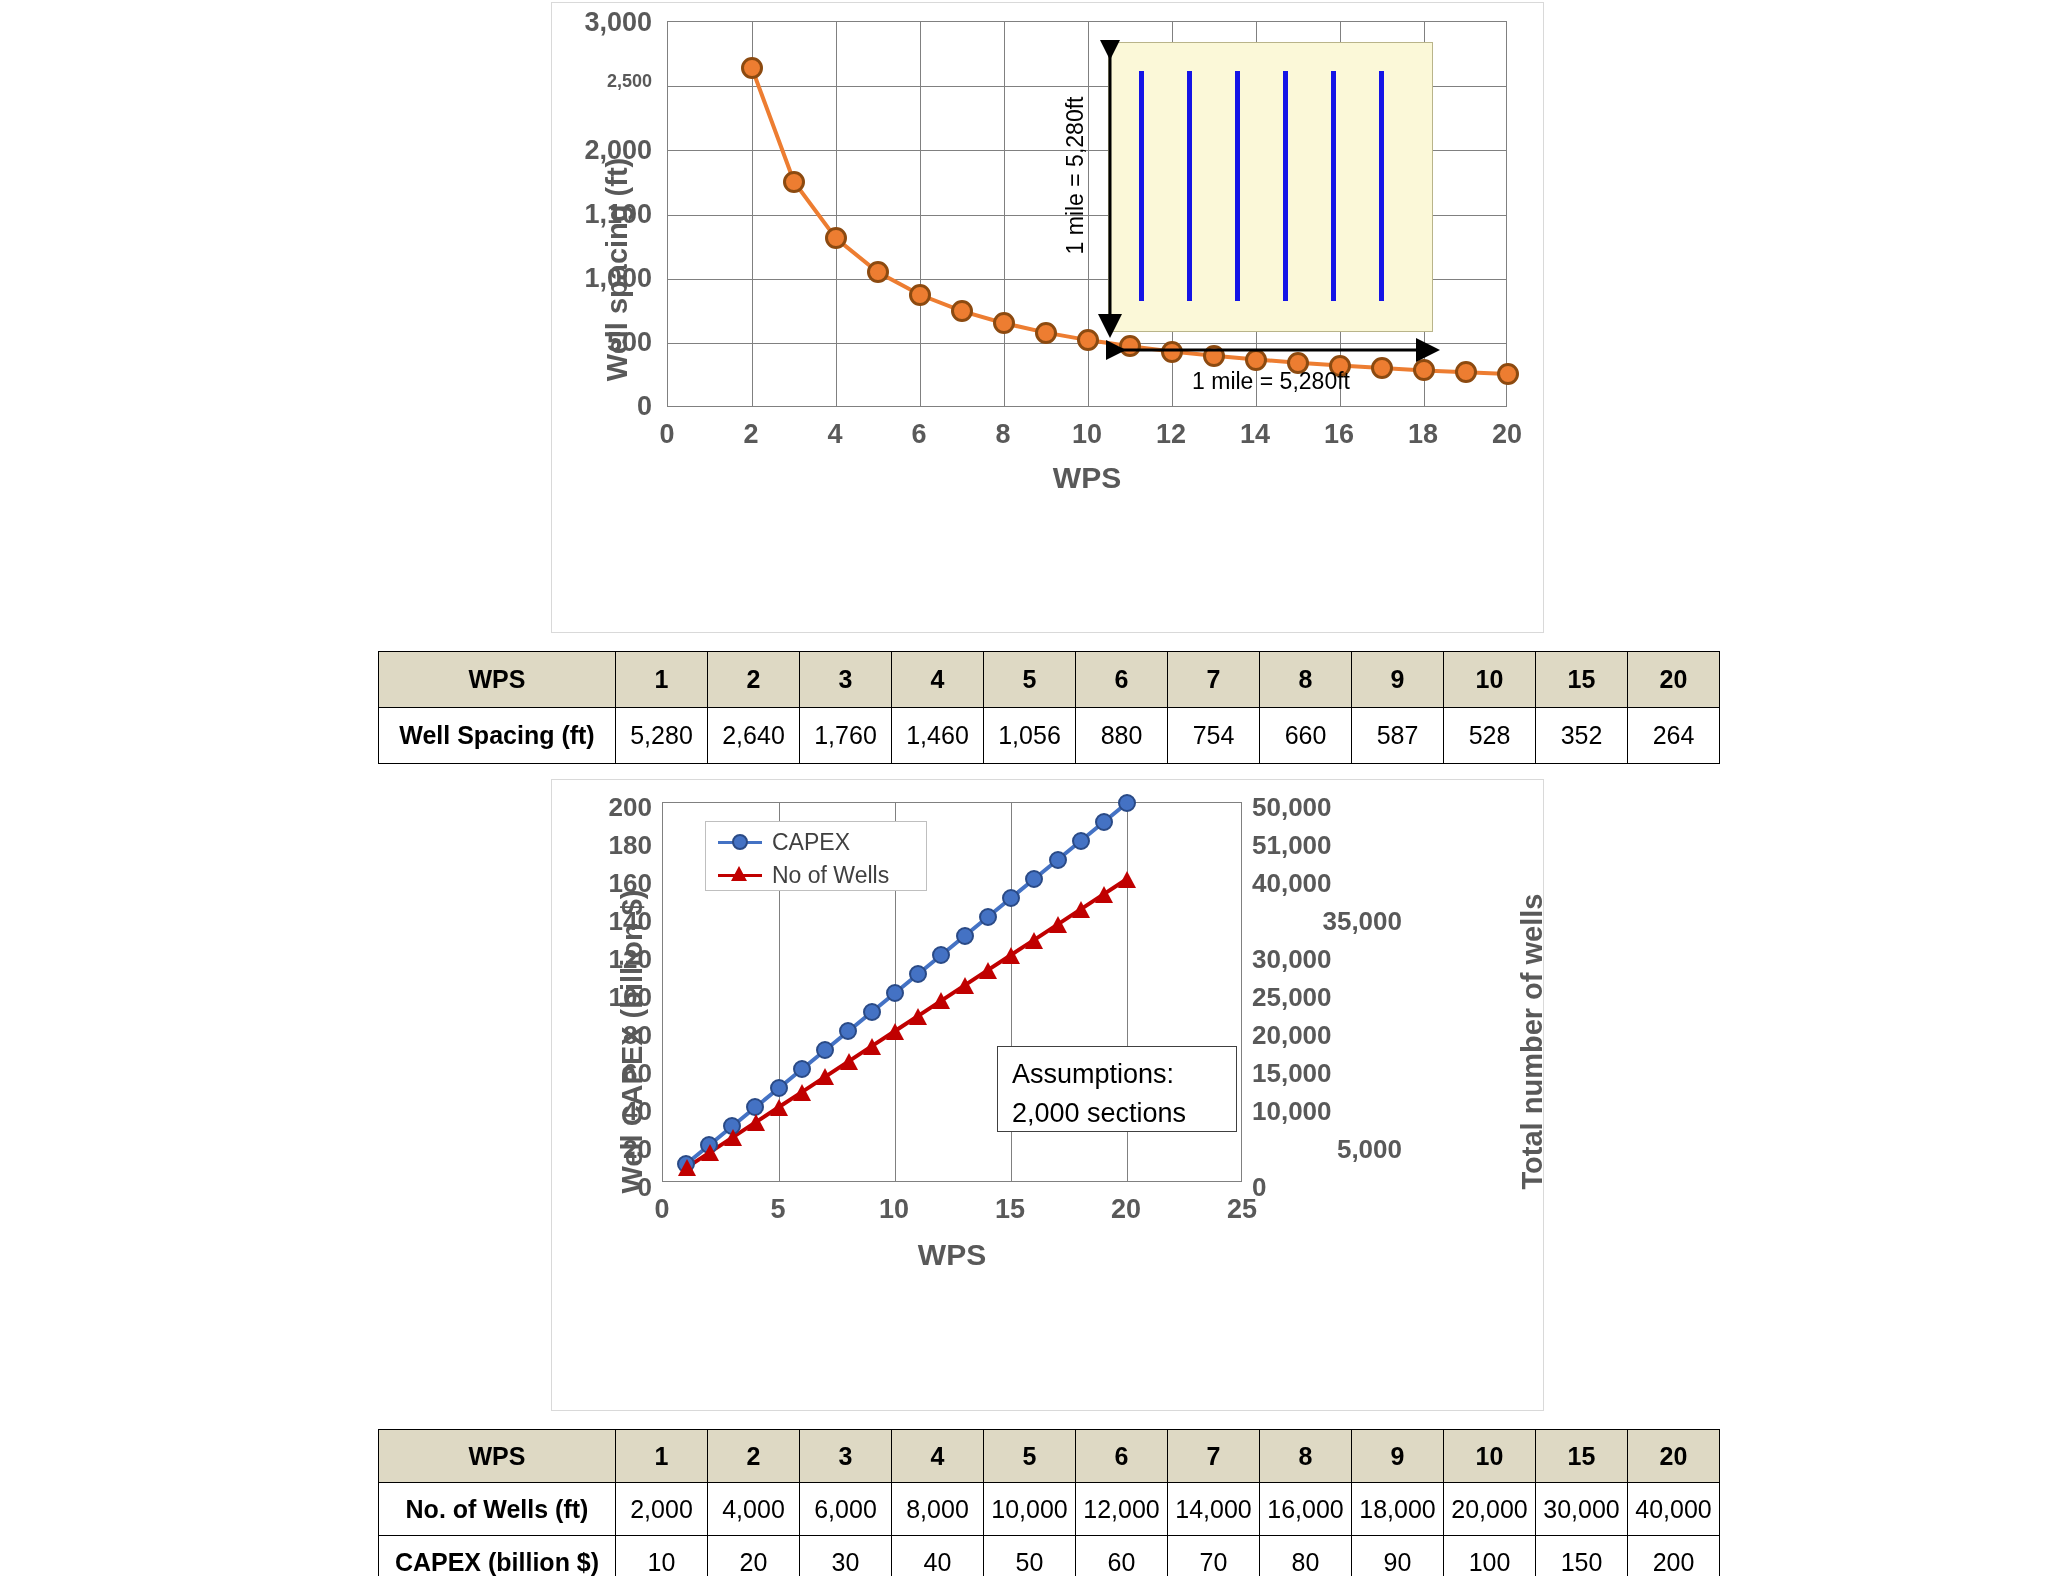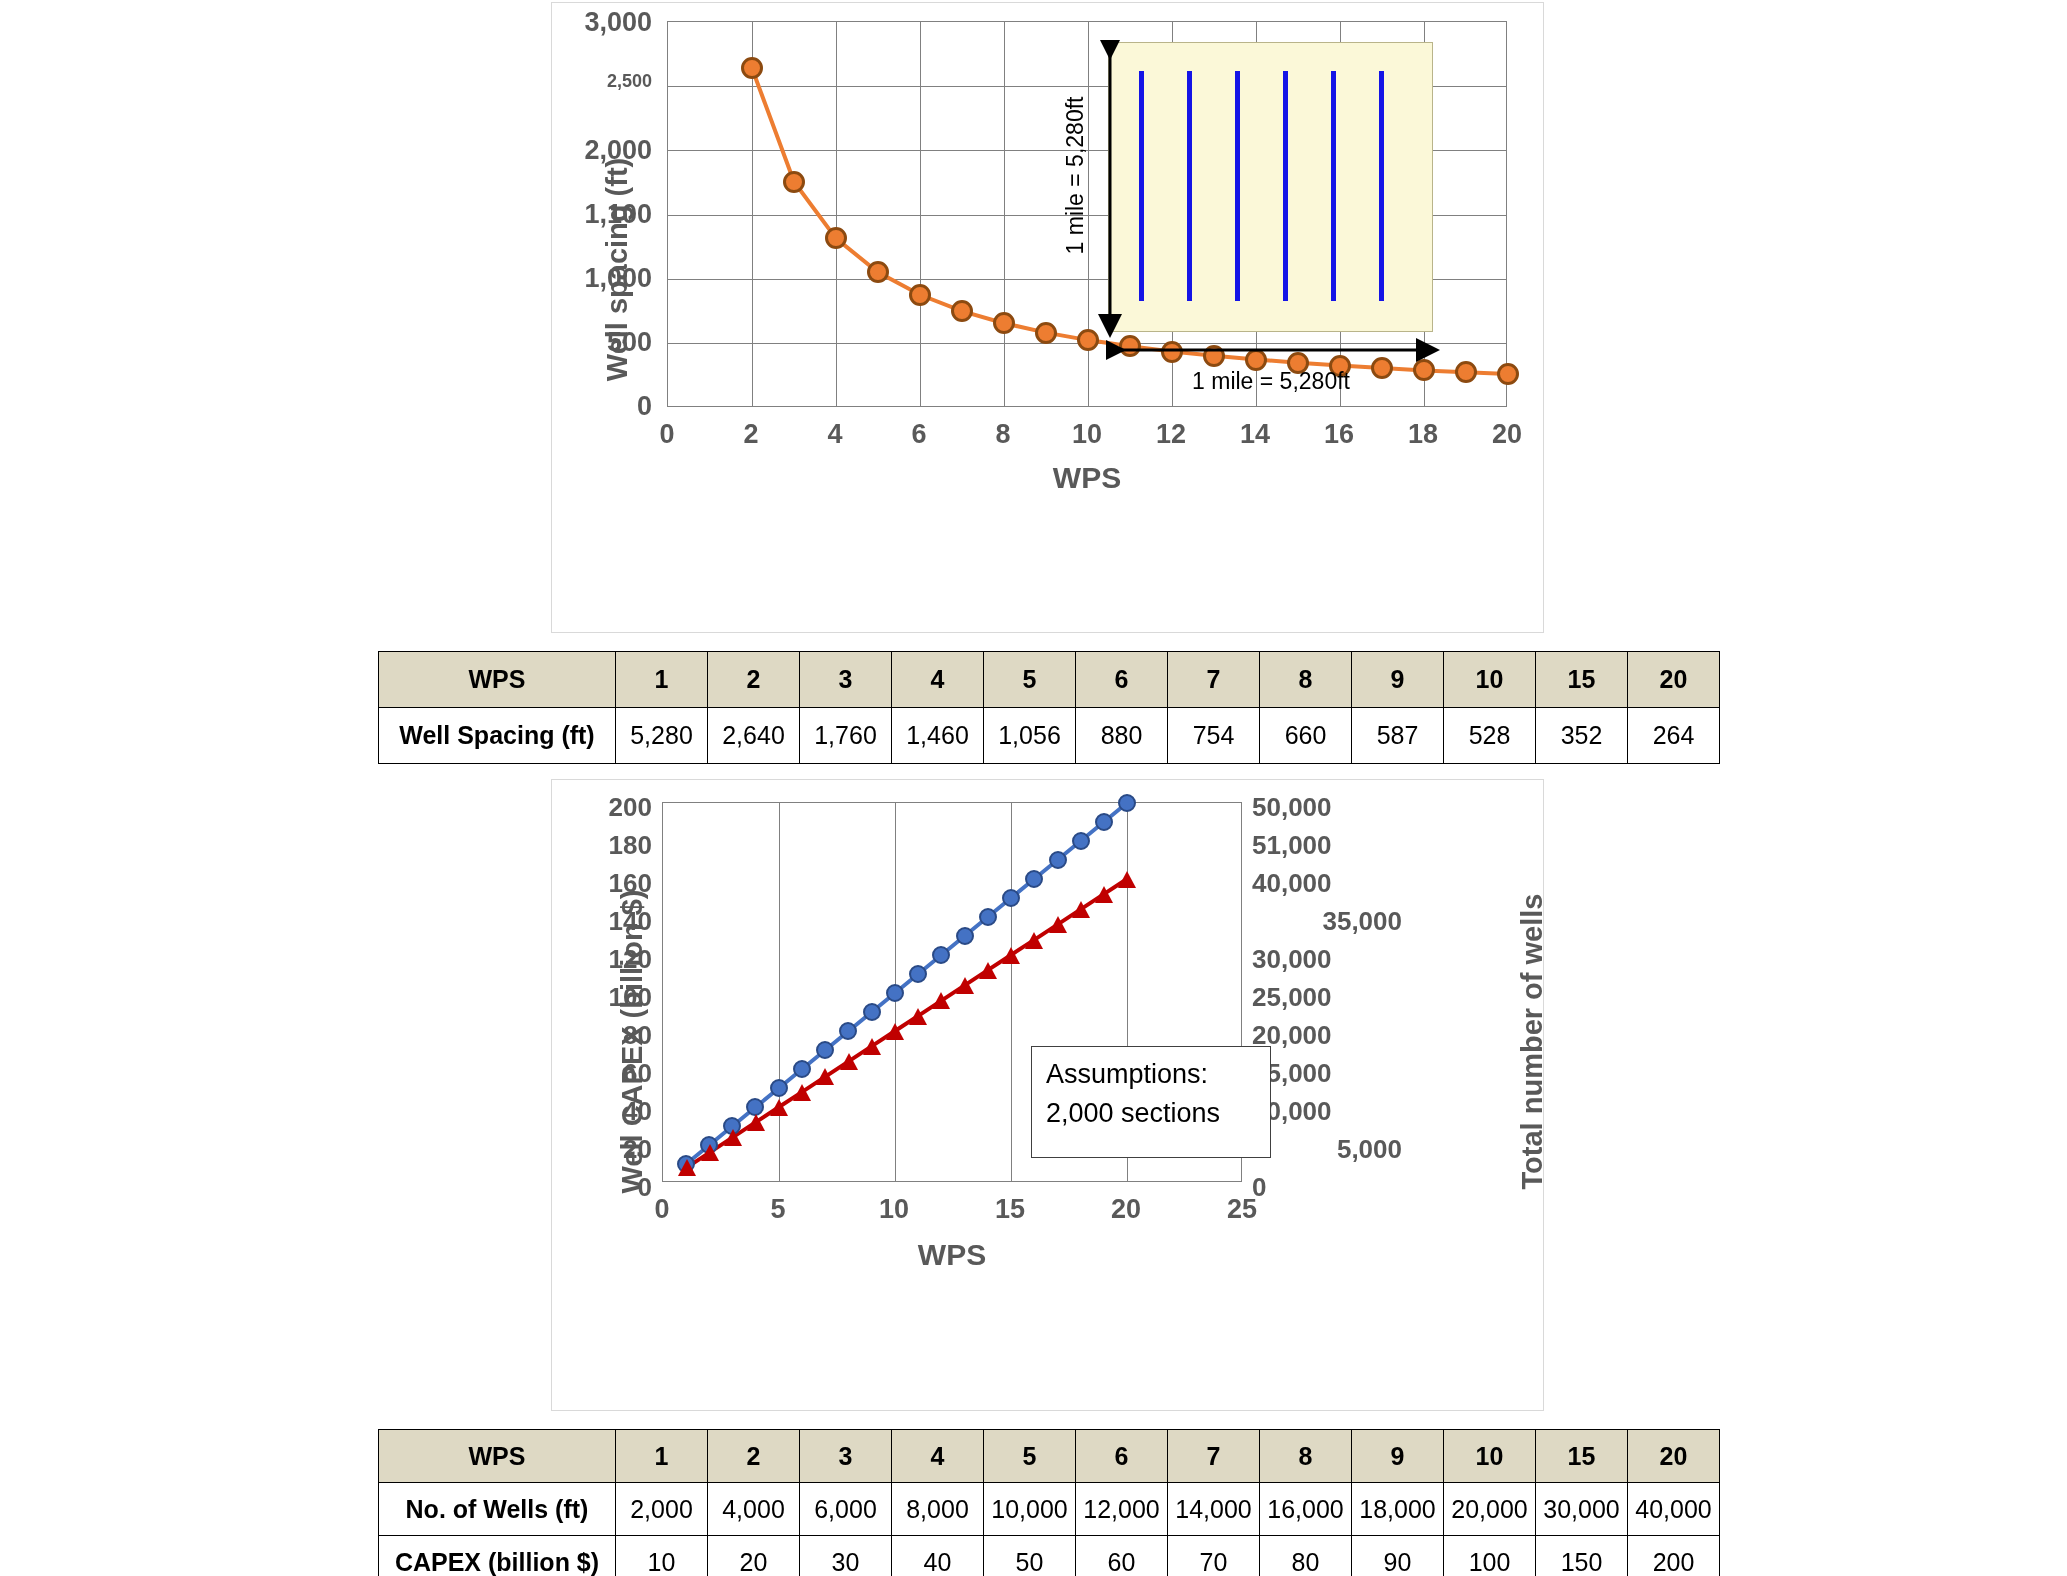--- a/index.html
+++ b/index.html
@@ -259,22 +259,31 @@
       <div class="tri" style="left:269px;top:189px;border-left:9px solid transparent;border-right:9px solid transparent;border-bottom:17px solid #C00000;"></div>
       <div class="tri" style="left:293px;top:174px;border-left:9px solid transparent;border-right:9px solid transparent;border-bottom:17px solid #C00000;"></div>
       <div class="tri" style="left:316px;top:159px;border-left:9px solid transparent;border-right:9px solid transparent;border-bottom:17px solid #C00000;"></div>
       <div class="tri" style="left:339px;top:144px;border-left:9px solid transparent;border-right:9px solid transparent;border-bottom:17px solid #C00000;"></div>
       <div class="tri" style="left:362px;top:129px;border-left:9px solid transparent;border-right:9px solid transparent;border-bottom:17px solid #C00000;"></div>
       <div class="tri" style="left:386px;top:113px;border-left:9px solid transparent;border-right:9px solid transparent;border-bottom:17px solid #C00000;"></div>
       <div class="tri" style="left:409px;top:98px;border-left:9px solid transparent;border-right:9px solid transparent;border-bottom:17px solid #C00000;"></div>
       <div class="tri" style="left:432px;top:83px;border-left:9px solid transparent;border-right:9px solid transparent;border-bottom:17px solid #C00000;"></div>
       <div class="tri" style="left:455px;top:68px;border-left:9px solid transparent;border-right:9px solid transparent;border-bottom:17px solid #C00000;"></div>
 
-
-      <div class="assume" style="left:334px;top:243px;width:240px;height:112px;margin-left:34px;">
+      <div class="legendbox" style="left:42px;top:18px;width:222px;height:70px;">
+        <div class="legend-line" style="left:12px;top:19px;width:44px;background:#4472C4;"></div>
+        <div class="dot" style="left:26px;top:12px;width:16px;height:16px;background:#4472C4;border:2px solid #2a4a86;"></div>
+        <div class="legend-row" style="left:66px;top:7px;">CAPEX</div>
+
+        <div class="legend-line" style="left:12px;top:52px;width:44px;background:#C00000;"></div>
+        <div class="tri" style="left:25px;top:44px;border-left:8px solid transparent;border-right:8px solid transparent;border-bottom:15px solid #C00000;"></div>
+        <div class="legend-row" style="left:66px;top:40px;">No of Wells</div>
+      </div>
+
+      <div class="assume" style="left:334px;top:243px;width:240px;height:86px;">
         <div>Assumptions:</div>
         <div>2,000 sections</div>
       </div>
     </div>
 
     <div class="tick" style="left:80px;top:414px;width:60px;font-size:27px;">0</div>
     <div class="tick" style="left:196px;top:414px;width:60px;font-size:27px;">5</div>
     <div class="tick" style="left:312px;top:414px;width:60px;font-size:27px;">10</div>
     <div class="tick" style="left:428px;top:414px;width:60px;font-size:27px;">15</div>
     <div class="tick" style="left:544px;top:414px;width:60px;font-size:27px;">20</div>

